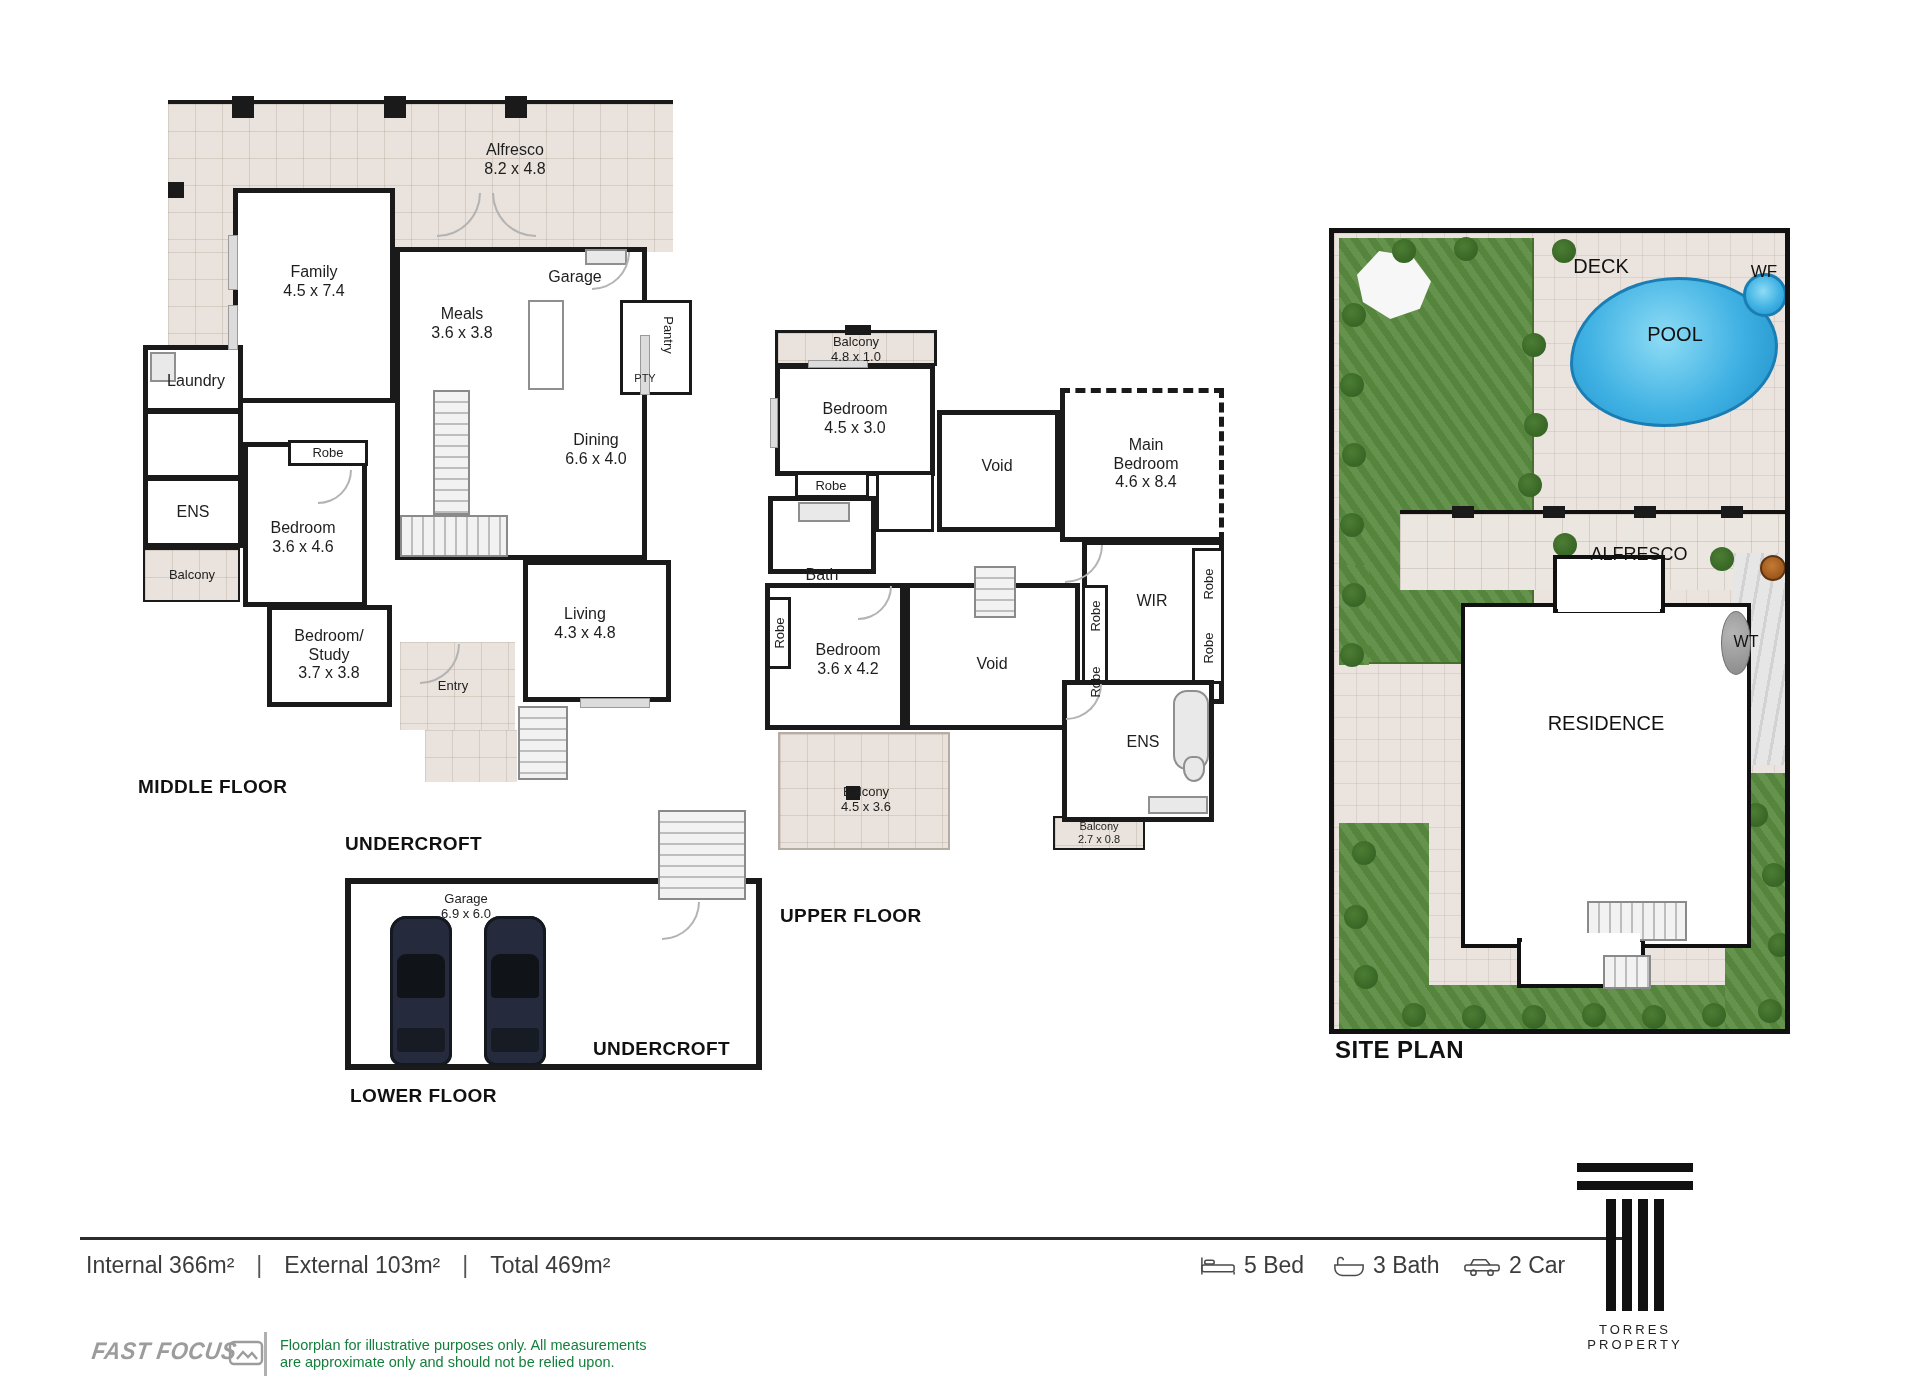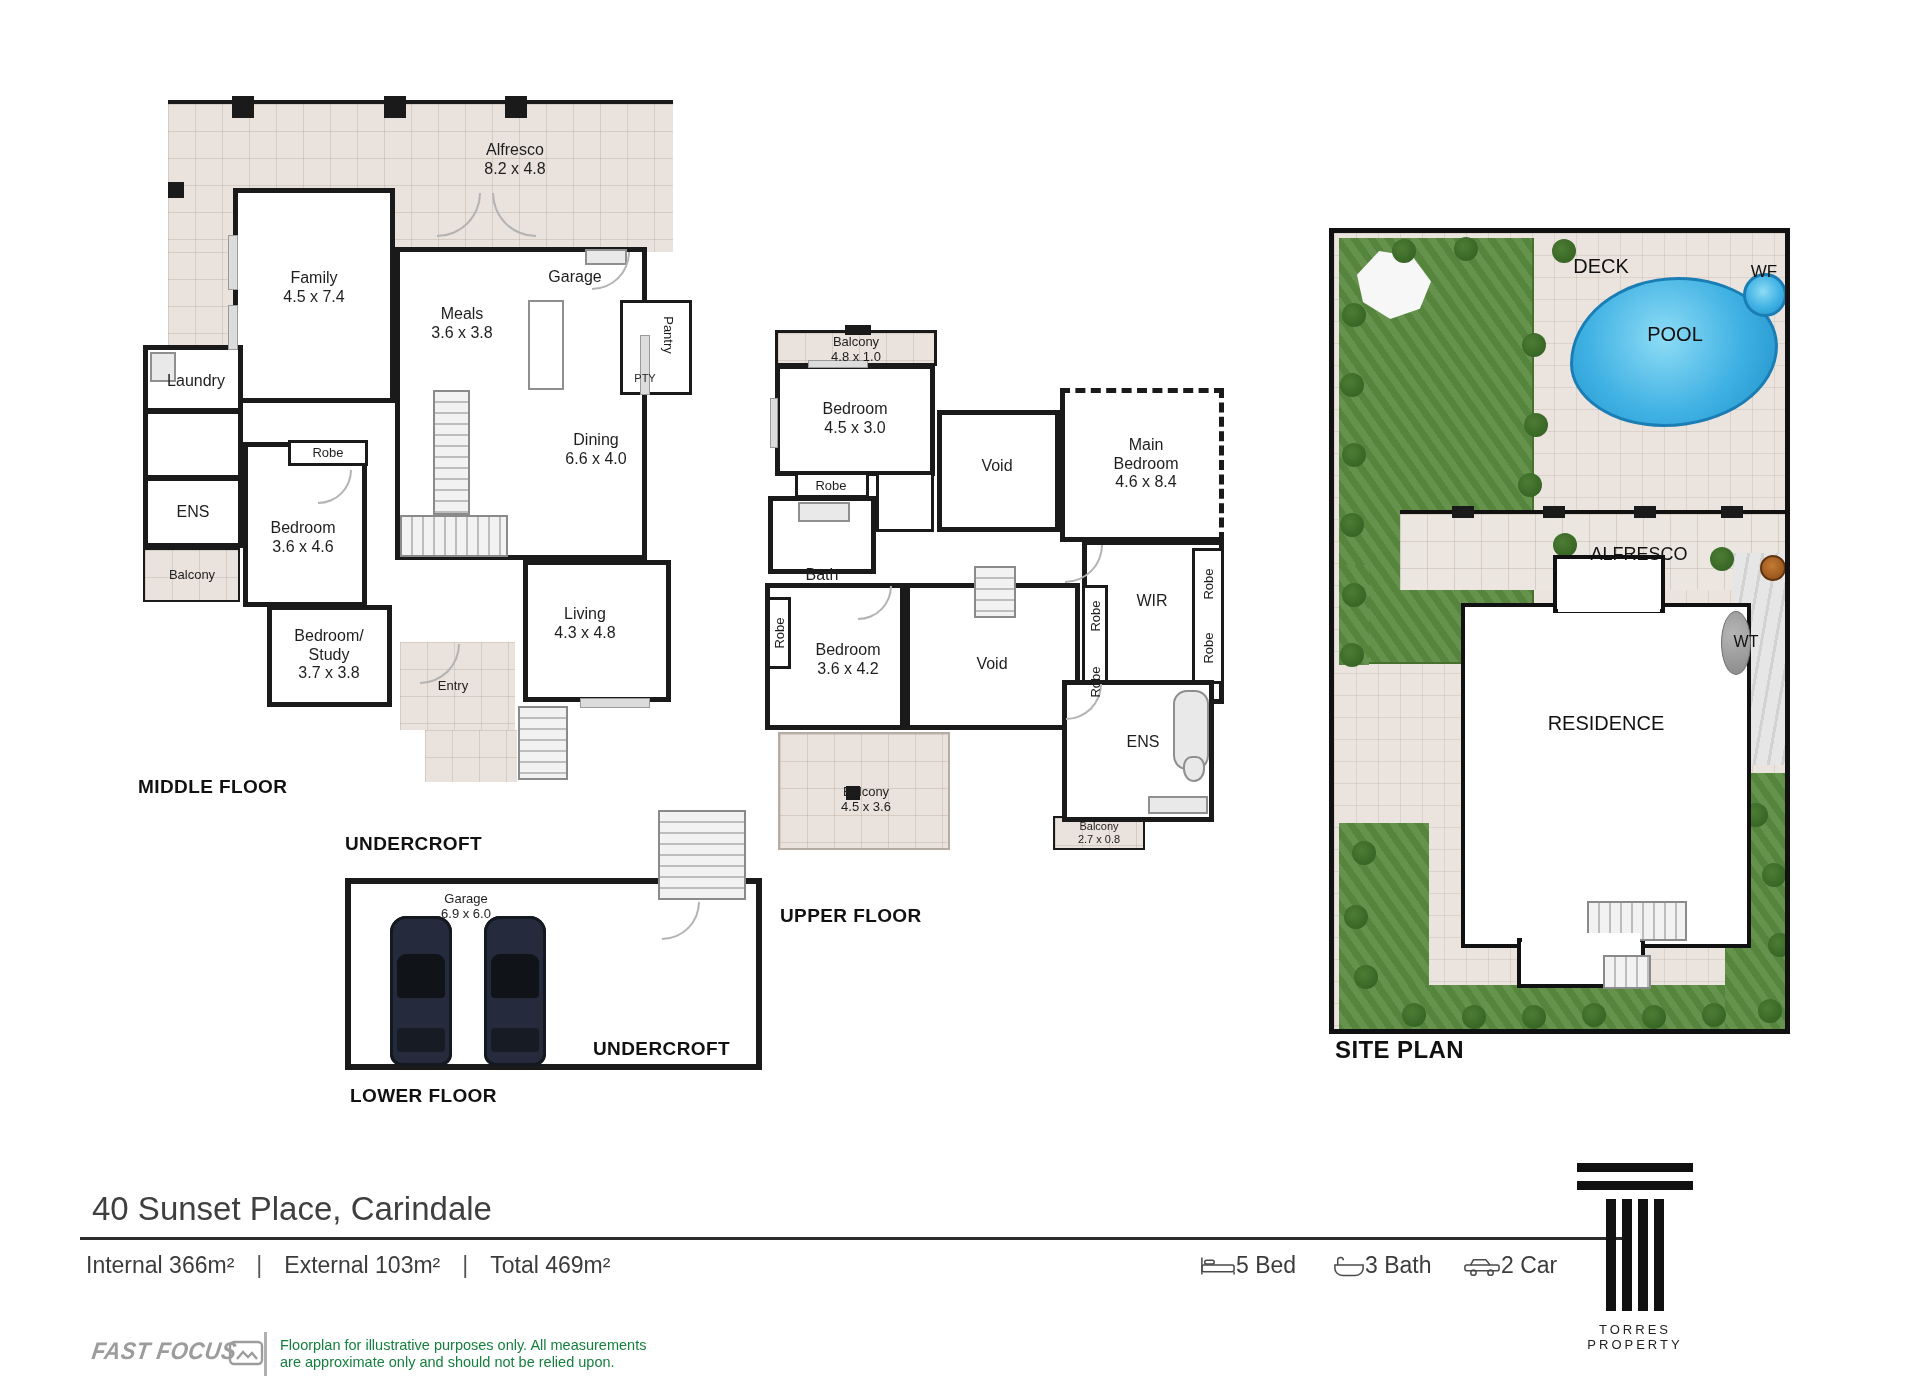--- a/index.html
+++ b/index.html
@@ -47,21 +47,21 @@
   .boulder{position:absolute;background:#f7f7f7;clip-path:polygon(30% 0,75% 8%,100% 45%,85% 85%,45% 100%,8% 75%,0 35%);
     filter:drop-shadow(0 0 1px #999);z-index:2}
   .court{position:absolute;background-color:#e6e6e6;background-image:repeating-linear-gradient(100deg,rgba(120,120,120,.18) 0 3px,transparent 3px 14px);z-index:1}
   .wt{position:absolute;background:radial-gradient(circle at 40% 35%,#b5b5b5,#8a8a8a);border:1px solid #6f6f6f;border-radius:50%;z-index:3}
   .bbq{position:absolute;width:26px;height:26px;border-radius:50%;background:radial-gradient(circle at 45% 40%,#c47a33,#8a4a14);border:2px solid #5f330e;z-index:3}
   
   .addr{position:absolute;font-size:33px;color:#3f3f3f;z-index:6}
   .rule{position:absolute;background:#2c2c2c;z-index:6}
   .areas{position:absolute;display:flex;gap:22px;font-size:23px;color:#3c3c3c;z-index:6}
   .areas .pipe{color:#555}
-  .stat{position:absolute;display:flex;align-items:center;gap:0;font-size:23px;color:#3c3c3c;z-index:6}
+  .stat{position:absolute;display:flex;align-items:center;gap:8px;font-size:23px;color:#3c3c3c;z-index:6}
   .tbar{position:absolute;background:#111;z-index:6}
   .brandtxt{position:absolute;width:150px;text-align:center;font-size:13px;letter-spacing:3px;color:#222;z-index:6}
   .ff{position:absolute;font-size:24px;font-weight:800;font-style:italic;color:#9c9c9c;letter-spacing:.5px;
     transform:skewX(-8deg) scaleX(.92);transform-origin:left;z-index:6}
   .disc{position:absolute;font-size:14.5px;line-height:17px;color:#15803d;z-index:6}
   svg{display:block}
 </style>
 </head>
 <body>
 
@@ -104,21 +104,21 @@
 
   <div class="win" style="left:228px;top:235px;width:10px;height:55px"></div>
   <div class="win" style="left:228px;top:305px;width:10px;height:45px"></div>
   <div class="win" style="left:640px;top:335px;width:10px;height:60px"></div>
   <div class="win" style="left:580px;top:698px;width:70px;height:10px"></div>
 
   <div class="lbl" style="left:515px;top:160px">
     <span>Alfresco</span>
     <span>8.2 x 4.8</span>
   </div>
-  <div class="lbl" style="left:314px;top:288px">
+  <div class="lbl" style="left:314px;top:282px">
     <span>Family</span>
     <span>4.5 x 7.4</span>
   </div>
   <div class="lbl" style="left:575px;top:277px">
     <span>Garage</span>
   </div>
   <div class="lbl" style="left:462px;top:324px">
     <span>Meals</span>
     <span>3.6 x 3.8</span>
   </div>
@@ -321,21 +321,20 @@
 
     <div class="site-lbl" style="left:267px;top:33px">DECK</div>
     <div class="site-lbl" style="left:430px;top:39px;font-size:17px">WF</div>
     <div class="site-lbl" style="left:341px;top:101px">POOL</div>
     <div class="site-lbl" style="left:305px;top:321px;font-size:18px">ALFRESCO</div>
     <div class="site-lbl" style="left:412px;top:409px;font-size:16px">WT</div>
     <div class="site-lbl" style="left:272px;top:490px">RESIDENCE</div>
   </div>
   <div class="title" style="left:1335px;top:1036px;font-size:24px">SITE PLAN</div>
 
-  <div class="addr" style="left:92px;top:1190px">40 Sunset Place, Carindale</div>
   <div class="rule" style="left:80px;top:1237px;width:1552px;height:3px"></div>
 
   <div class="areas" style="left:86px;top:1252px">
     <span>Internal 366m²</span>
     <span class="pipe">|</span>
     <span>External 103m²</span>
     <span class="pipe">|</span>
     <span>Total 469m²</span>
   </div>
 

